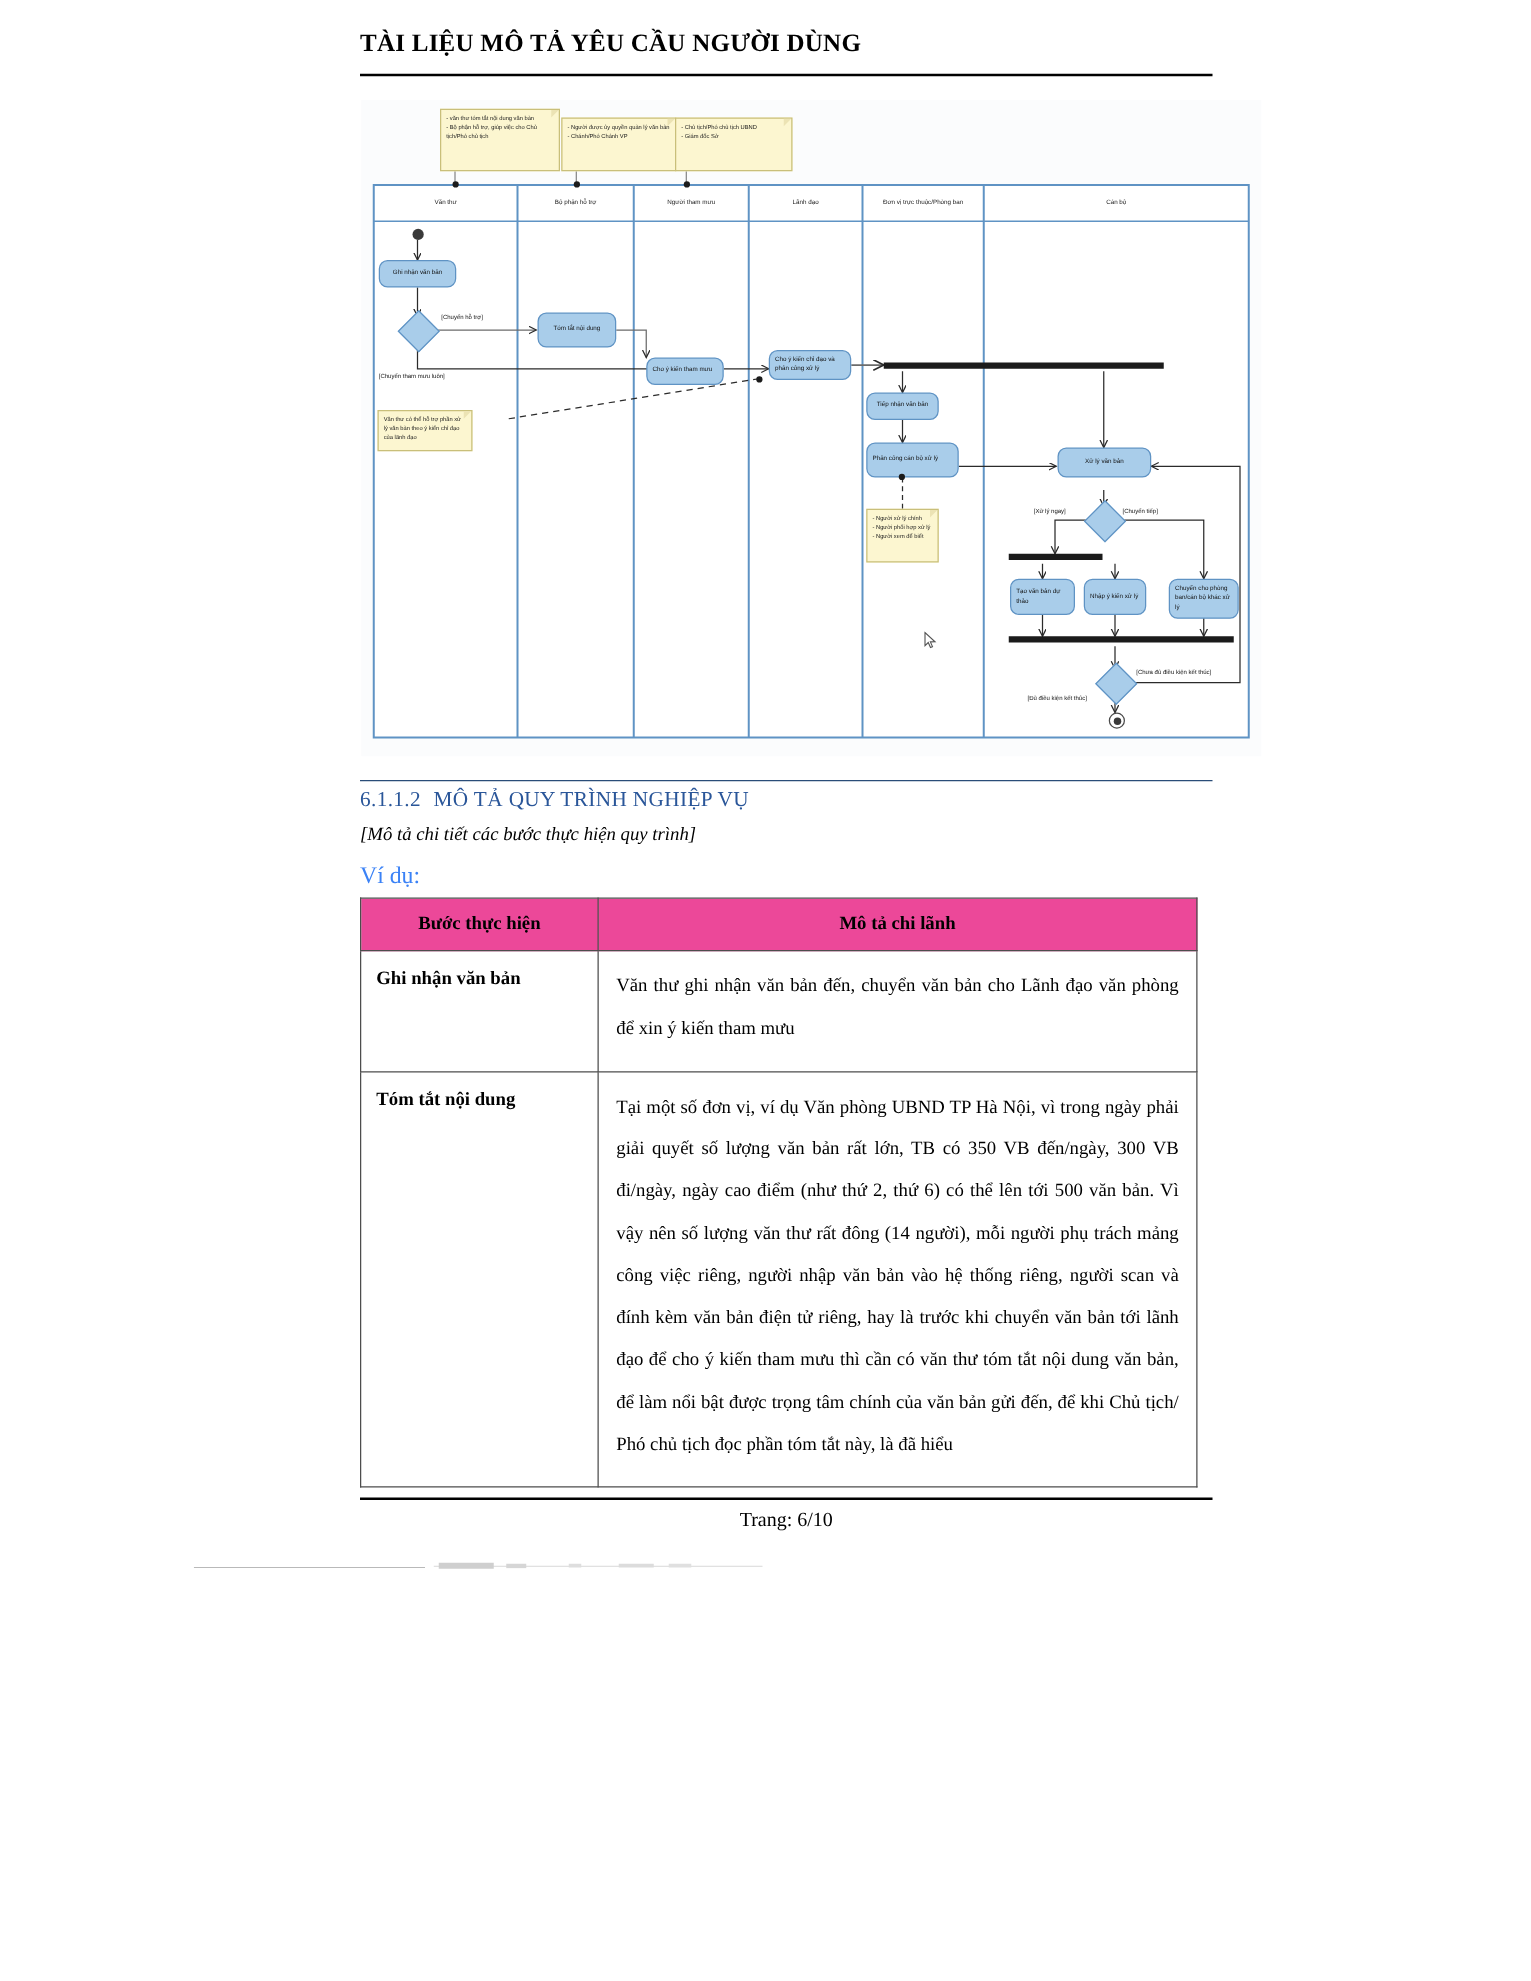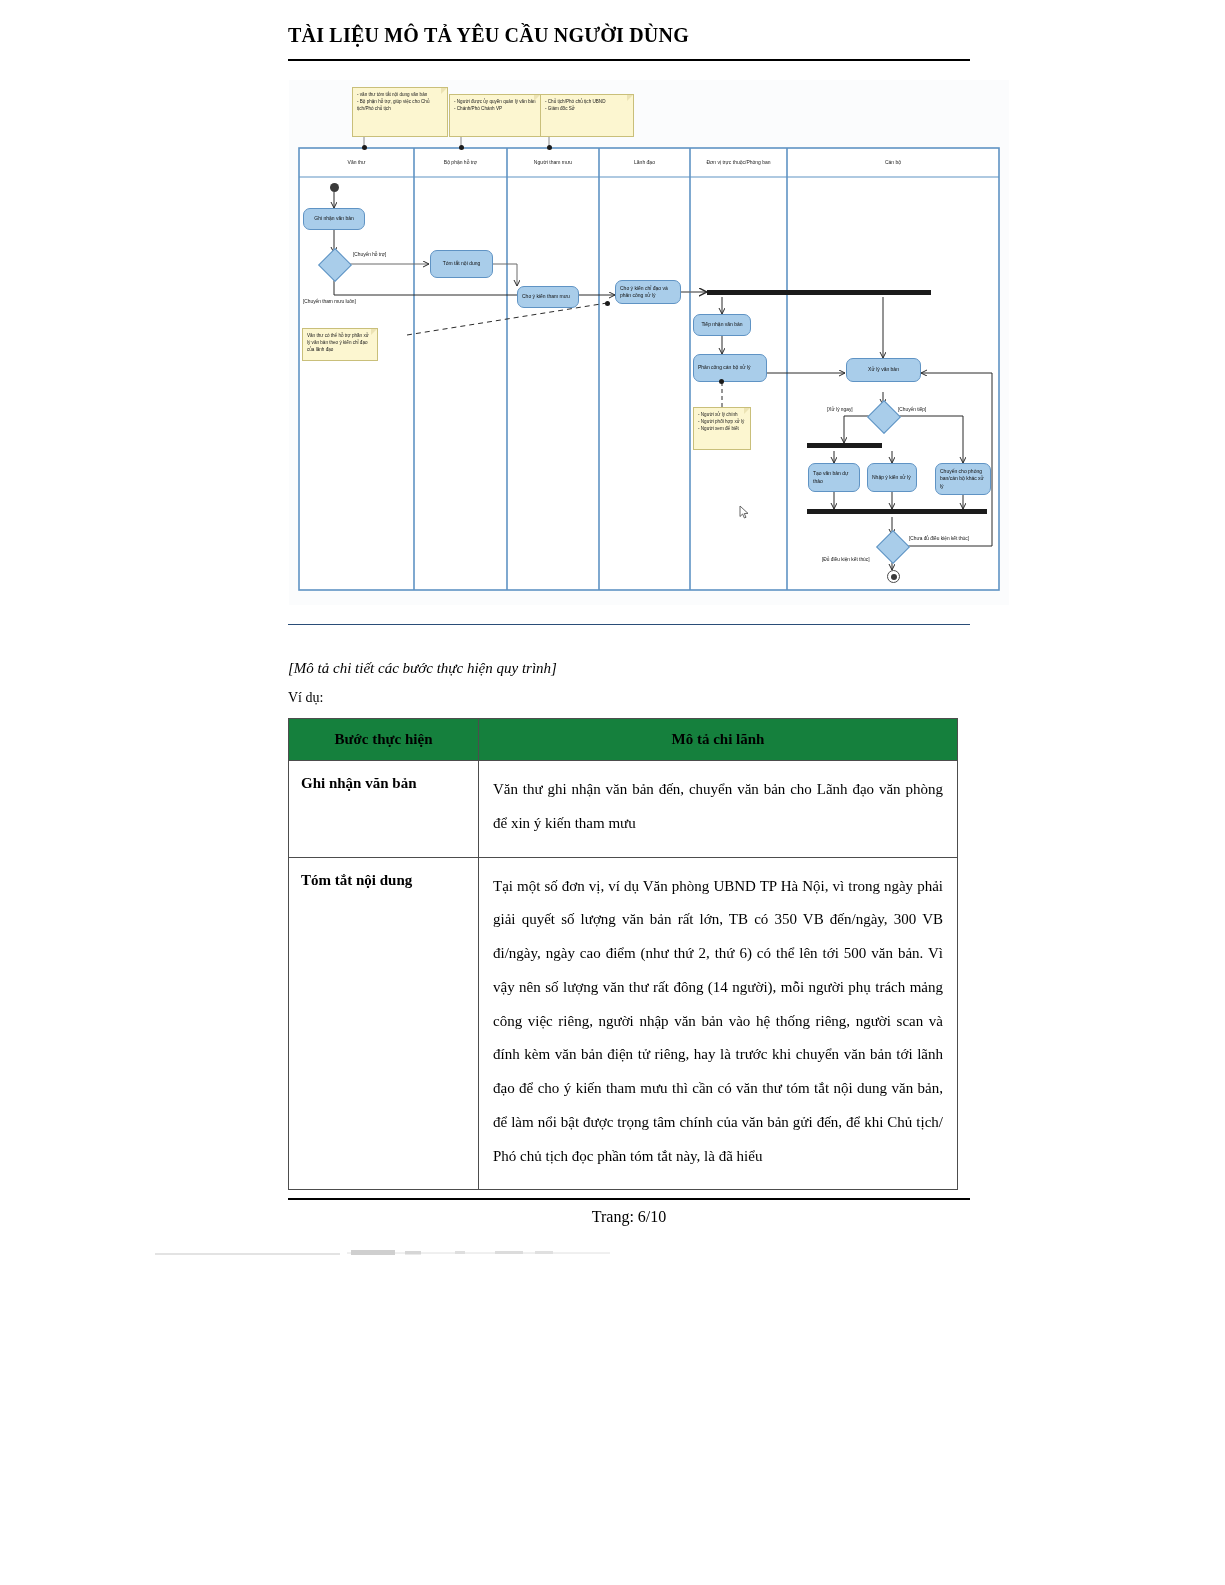--- a/index.html
+++ b/index.html
@@ -38,27 +38,27 @@
         background:#3a3a3a;display:block;}
   .anchor-dot{position:absolute;width:5px;height:5px;border-radius:50%;background:#1b1b1b;}
   .cursor{position:absolute;width:11px;height:14px;}
 
   
   .sec-rule{position:absolute;left:288px;top:624px;width:682px;border-bottom:1.6px solid #2a4d78;}
   .sec-heading{position:absolute;left:288px;top:630px;width:682px;color:#2a5699;
         font-family:"Liberation Serif",serif;font-size:17px;letter-spacing:.3px;}
   .sec-heading .num{margin-right:10px;}
   .sec-sub{position:absolute;left:288px;top:660px;color:#000000;font-style:italic;font-size:15px;}
-  .sec-vidu{position:absolute;left:288px;top:690px;font-size:14px;color:#000000;}
+  .sec-vidu{position:absolute;left:288px;top:690px;font-size:19px;color:#3b82f6;}
 
   
   table.desc{position:absolute;left:288px;top:718px;width:670px;border-collapse:collapse;
         table-layout:fixed;}
   table.desc th,table.desc td{border:1px solid #4d4d4d;vertical-align:top;}
-  table.desc thead th{background:#15803d;text-align:center;font-weight:bold;font-size:15px;
+  table.desc thead th{background:#ec4899;text-align:center;font-weight:bold;font-size:15px;
         padding:12px 4px;}
   table.desc col.c1{width:190px;}
   table.desc td.step{font-weight:bold;font-size:15px;padding:14px 0 14px 12px;}
   table.desc td.detail{font-size:15px;line-height:2.25;text-align:justify;
         padding:12px 14px 16px 14px;}
 
   .foot-rule{position:absolute;left:288px;top:1198px;width:682px;border-bottom:2.5px solid #000;}
   .foot-text{position:absolute;left:288px;top:1208px;width:682px;text-align:center;font-size:16px;}
   .bottom-scraps{position:absolute;left:155px;top:1250px;width:470px;height:12px;}
 </style>
@@ -197,20 +197,23 @@
 
     <div class="anchor-dot" style="left:316px;top:221px;"></div>
     <div class="anchor-dot" style="left:430px;top:299px;"></div>
 
     <svg class="cursor" style="left:450px;top:425px;" viewBox="0 0 11 14">
       <path d="M1,1 L1,11.5 L3.6,9 L5.4,13 L7,12.3 L5.3,8.5 L9,8.4 Z" fill="#ffffff" stroke="#555" stroke-width="0.9"></path>
     </svg>
   </div>
 
   <div class="sec-rule"></div>
+  <div class="sec-heading">
+    <span class="num">6.1.1.2</span><span>MÔ TẢ QUY TRÌNH NGHIỆP VỤ</span>
+  </div>
   <div class="sec-sub">[Mô tả chi tiết các bước thực hiện quy trình]</div>
   <div class="sec-vidu">Ví dụ:</div>
 
   <table class="desc">
     <colgroup>
         <col class="c1">
         <col>
       </colgroup>
     <thead>
       <tr>

